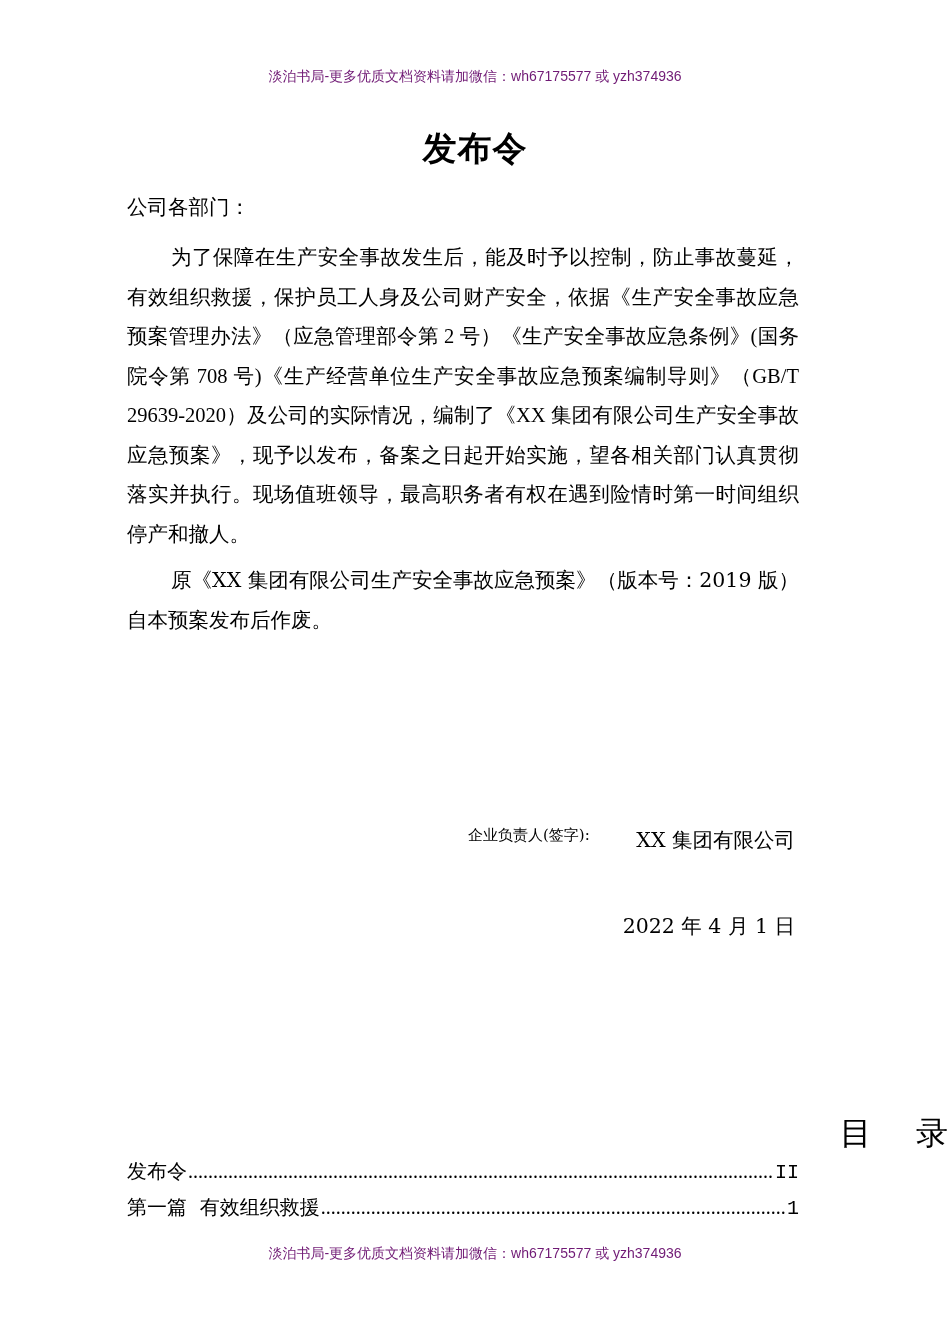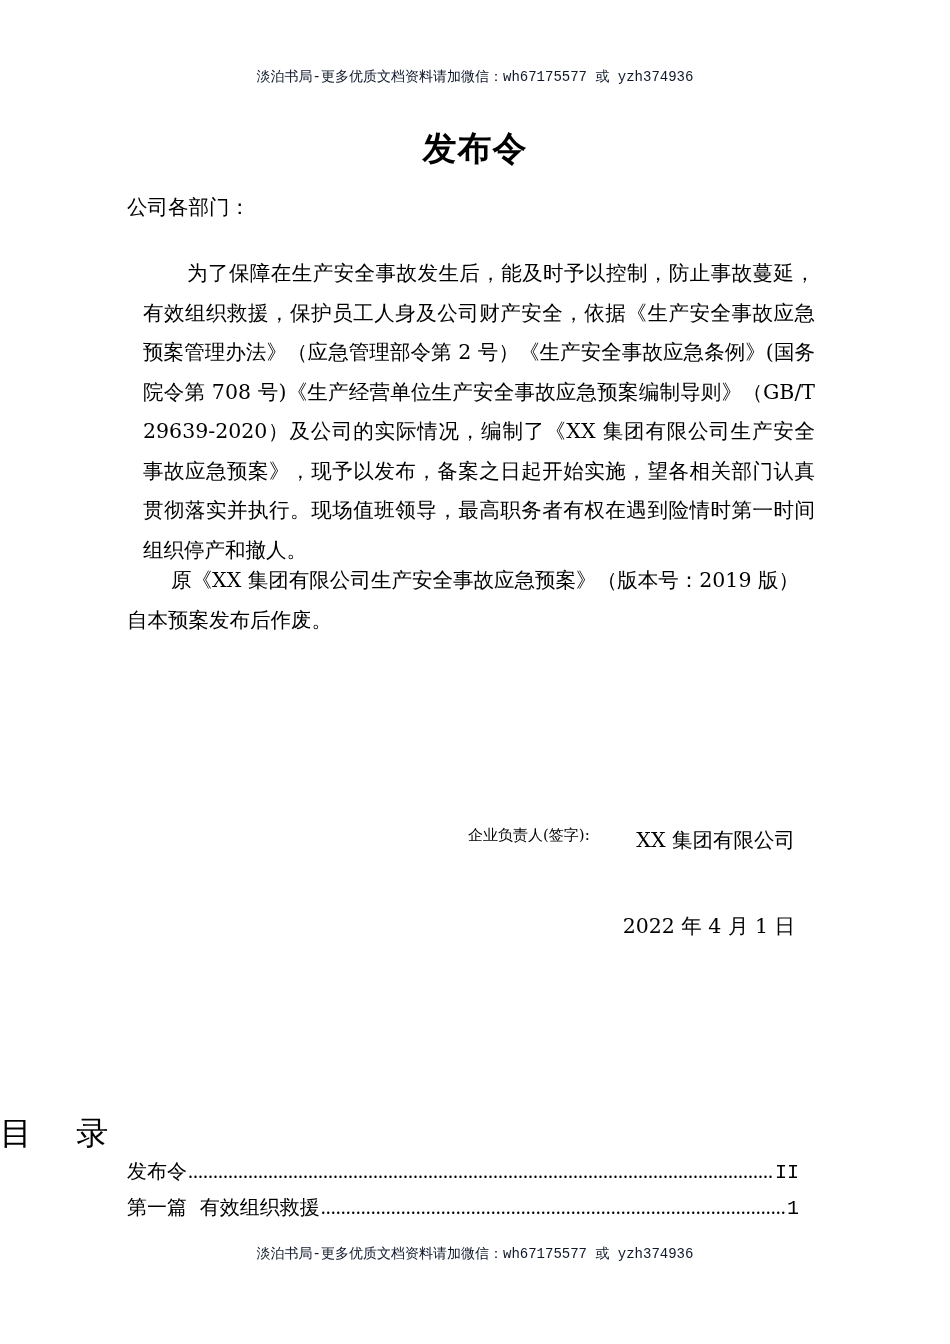--- a/index.html
+++ b/index.html
@@ -14,22 +14,22 @@
       overflow: hidden;
       font-family: "DejaVu Serif", "Liberation Serif", serif;
       color: #000;
     }
     .watermark {
       position: absolute;
       left: 0;
       width: 950px;
       text-align: center;
       font-size: 14px;
-      color: #0f172a;
-      font-family: Liberation Mono, monospace;
+      color: #701a75;
+      font-family: Liberation Sans, sans-serif;
     }
     .wm-top { top: 68px; }
     .wm-bottom { top: 1245px; }
 
     .doc-title {
       position: absolute;
       top: 126px;
       left: 0;
       width: 950px;
       text-align: center;
@@ -73,21 +73,21 @@
       right: 155px;
       font-size: 20.5px;
       font-family: "DejaVu Serif", "Liberation Serif", serif;
     }
 
     .toc-title {
       position: absolute;
       top: 1112px;
       left: 0;
       width: 950px;
-      text-align: left;
+      text-align: right;
       font-size: 32px;
       font-family: "DejaVu Sans", "Liberation Sans", sans-serif;
       word-spacing: 30px;
       letter-spacing: 2px;
     }
     .toc-list {
       position: absolute;
       top: 1158px;
       left: 127px;
       width: 672px;
@@ -120,21 +120,21 @@
   </style>
 </head>
 <body>
 
 <div class="watermark wm-top">淡泊书局-更多优质文档资料请加微信：wh67175577 或 yzh374936</div>
 
 <h1 class="doc-title" style="margin:0;">发布令</h1>
 
 <div class="body-text salutation">公司各部门：</div>
 
-<p class="body-text para1" style="margin:16px;">为了保障在生产安全事故发生后，能及时予以控制，防止事故蔓延，有效组织救援，保护员工人身及公司财产安全，依据《生产安全事故应急预案管理办法》（应急管理部令第 2 号）《生产安全事故应急条例》(国务院令第 708 号)《生产经营单位生产安全事故应急预案编制导则》（GB/T 29639-2020）及公司的实际情况，编制了《XX 集团有限公司生产安全事故应急预案》，现予以发布，备案之日起开始实施，望各相关部门认真贯彻落实并执行。现场值班领导，最高职务者有权在遇到险情时第一时间组织停产和撤人。</p>
+<p class="body-text para1" style="margin:0;font-family:Liberation Serif, serif;">为了保障在生产安全事故发生后，能及时予以控制，防止事故蔓延，有效组织救援，保护员工人身及公司财产安全，依据《生产安全事故应急预案管理办法》（应急管理部令第 2 号）《生产安全事故应急条例》(国务院令第 708 号)《生产经营单位生产安全事故应急预案编制导则》（GB/T 29639-2020）及公司的实际情况，编制了《XX 集团有限公司生产安全事故应急预案》，现予以发布，备案之日起开始实施，望各相关部门认真贯彻落实并执行。现场值班领导，最高职务者有权在遇到险情时第一时间组织停产和撤人。</p>
 
 <p class="body-text para2" style="margin:0;">原《XX 集团有限公司生产安全事故应急预案》（版本号：2019 版）自本预案发布后作废。</p>
 
 <div class="sig-company">XX 集团有限公司</div>
 <div class="sig-person">企业负责人(签字):</div>
 <div class="sig-date">2022 年 4 月 1 日</div>
 
 <h2 class="toc-title" style="margin:0;font-weight:normal;">目 录</h2>
 
 <ul class="toc-list">

